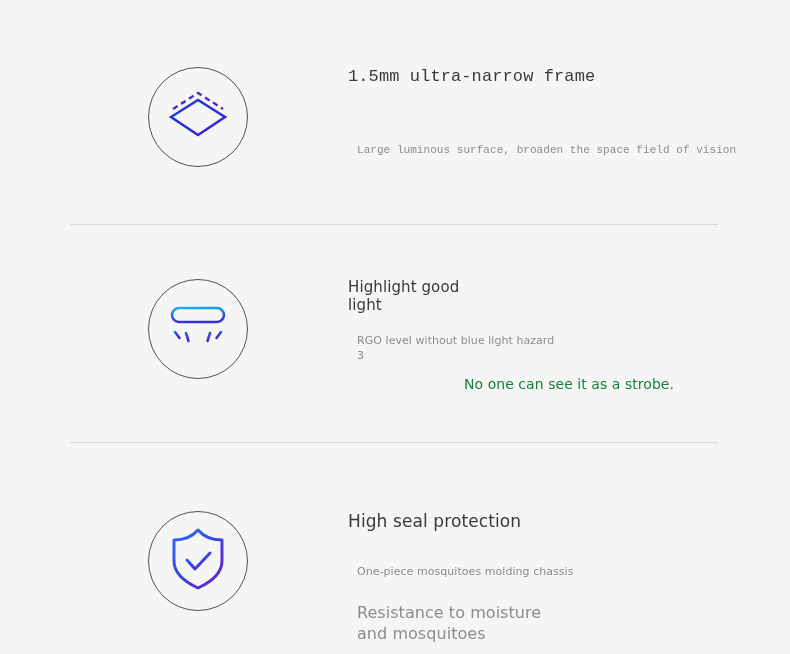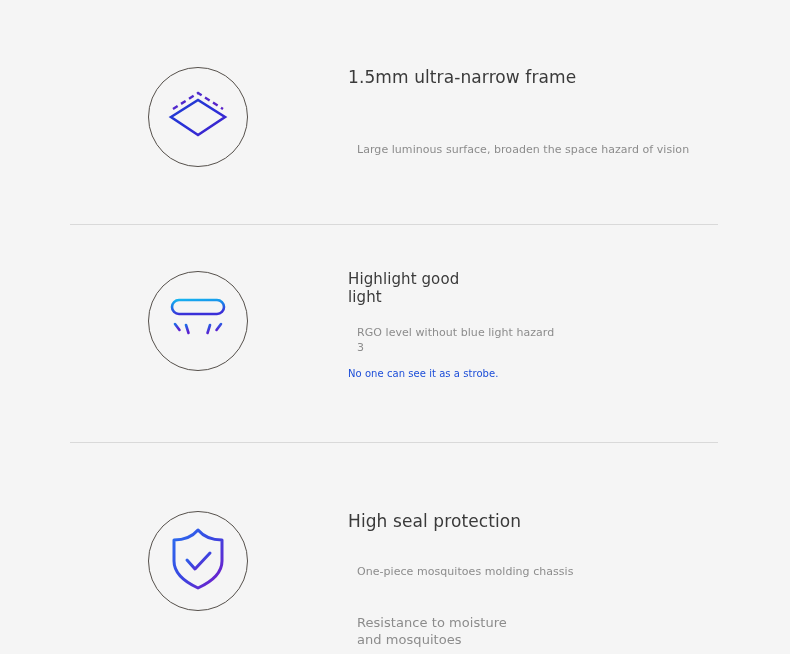--- a/index.html
+++ b/index.html
@@ -73,41 +73,41 @@
     color: #8c8c8c;
     line-height: 1.32;
     margin: 0;
     letter-spacing: .05px;
     white-space: pre-line;
   }
   .body-line.indent {
     margin-left: 9px;
   }
   .body-line.tiny {
-    font-size: 13px;
-    margin-top: 12px;
+    font-size: 16px;
   }
   .body-line.emph {
-    font-size: 10px;
-    color: #1d4ed8;
+    font-size: 14px;
+    color: #15803d;
+    text-align: center;
   }
 
   .divider {
     position: absolute;
     left: 70px;
     width: 648px;
     height: 1px;
     background: #d9d9d9;
     border: 0;
   }
 
   
   #feature-1 { top: 67px; }
-  #feature-1 .text-col { padding-top: -2px; }
-  #feature-2 { top: 271px; }
+  #feature-1 .text-col { padding-top: -2px; font-family: Liberation Mono, monospace; }
+  #feature-2 { top: 279px; }
   #feature-3 { top: 511px; }
 
   .gap-sm  { height: 34px; }
   .gap-md  { height: 22px; }
   .gap-lg  { height: 20px; }
   .gap-xs  { height: 12px; }
 </style>
 </head>
 <body>
 
@@ -134,21 +134,21 @@
             <path d="M6 22 L6 26" stroke="url(#g1b)" stroke-width="2.4"></path>
             <path d="M56 22 L56 26" stroke="url(#g1b)" stroke-width="2.4"></path>
           </svg>
         </span>
       </div>
     </div>
     <div class="text-col">
       <h2 class="heading">1.5mm ultra-narrow frame</h2>
       <div class="gap-sm"></div>
       <div class="gap-md"></div>
-      <p class="body-line indent">Large luminous surface, broaden the space hazard of vision</p>
+      <p class="body-line indent">Large luminous surface, broaden the space field of vision</p>
     </div>
   </section>
 
   <hr class="divider" style="top:216px">
 
   <section class="feature" id="feature-2">
     <div class="icon-col">
       <div class="icon-circle">
         <span>
           <svg width="62" height="52" viewBox="0 0 62 52" fill="none" xmlns="http://www.w3.org/2000/svg">

